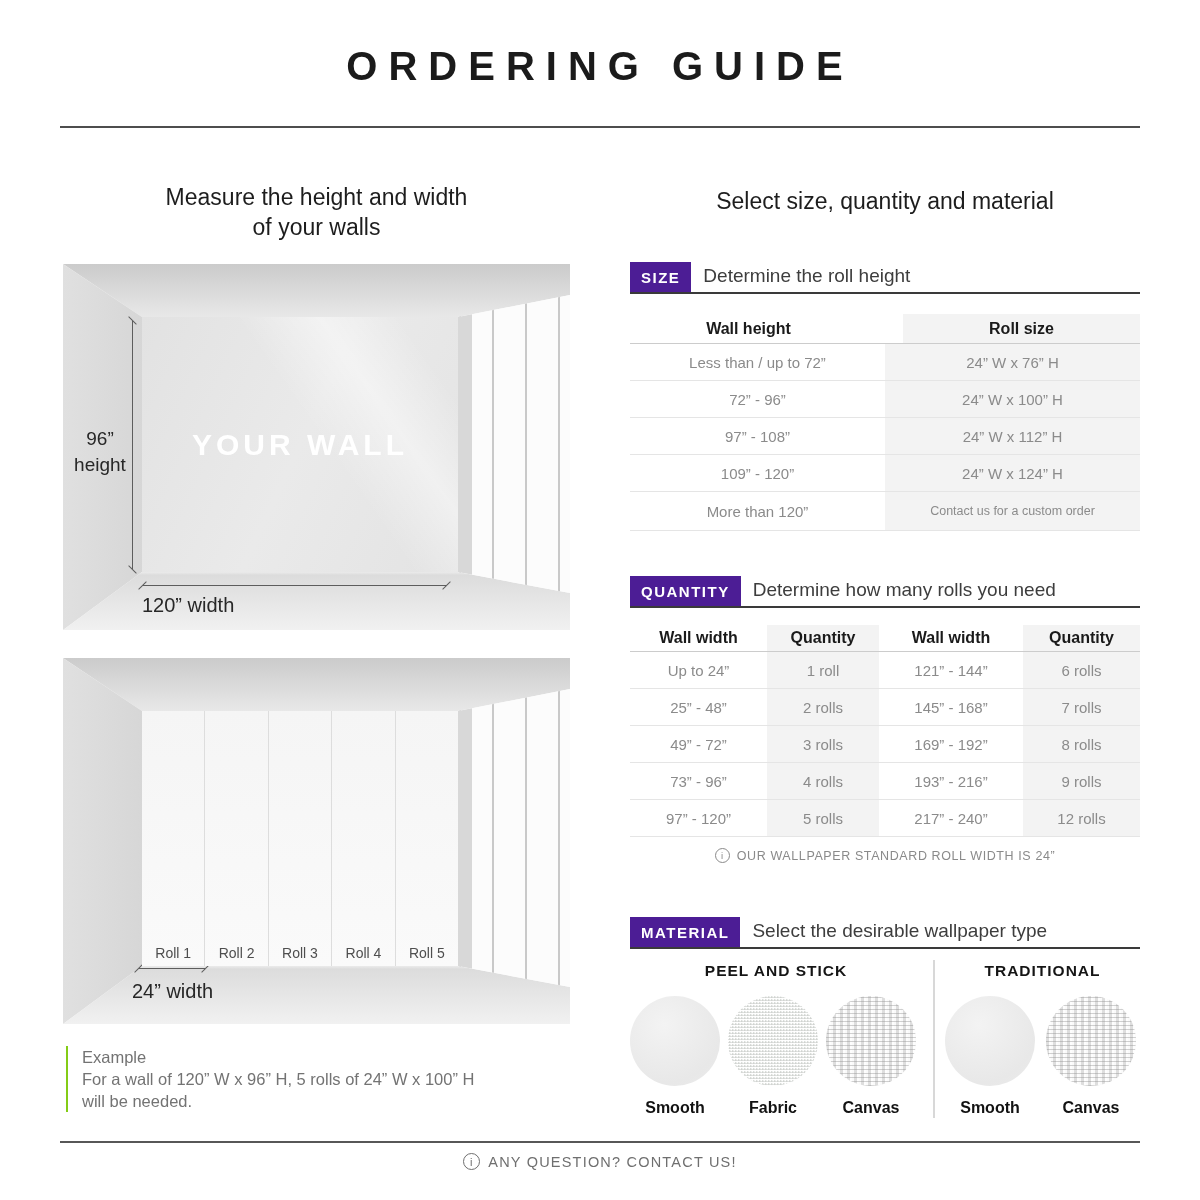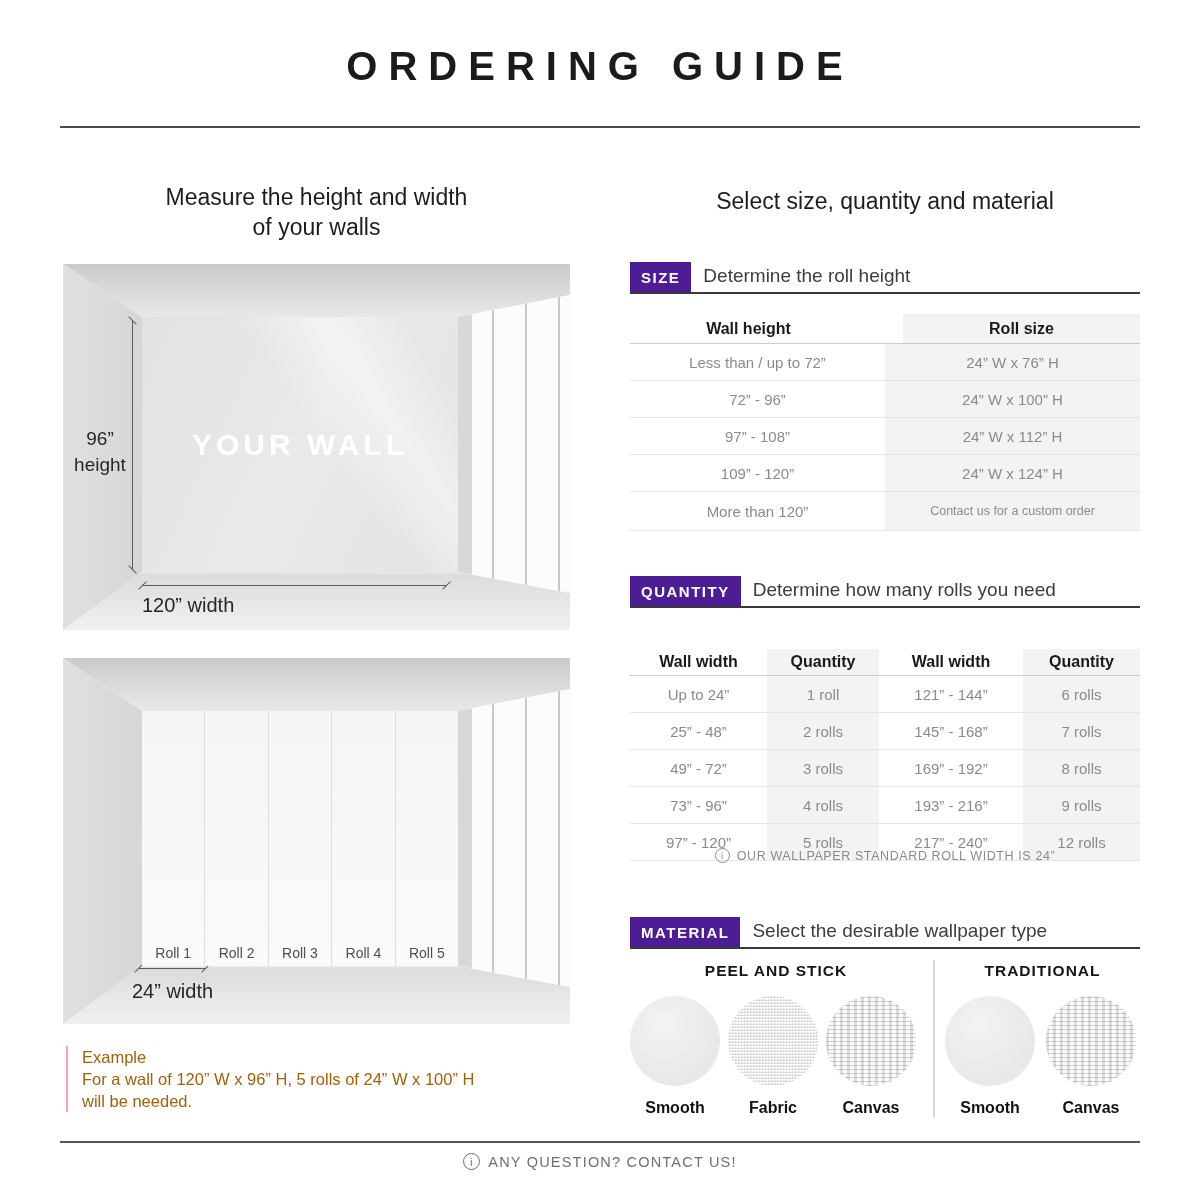--- a/index.html
+++ b/index.html
@@ -59,22 +59,22 @@
 
   
   .rolls{position:absolute;left:79px;top:53px;width:316px;height:255px;display:flex;z-index:2;}
   .roll{flex:1;position:relative;background:linear-gradient(to bottom,#f5f5f5,#fafafa);
         border-right:1px solid #ddd;}
   .roll:last-child{border-right:none;}
   .roll-label{position:absolute;bottom:5px;left:0;width:100%;text-align:center;
         color:#4e4e4e;font-size:14px;}
 
   
-  .example{top:1046px;left:66px;width:470px;border-left:2px solid #fca5a5;padding-left:14px;
-        font-size:16.5px;line-height:22px;color:#a16207;}
+  .example{top:1046px;left:66px;width:470px;border-left:2px solid #84cc16;padding-left:14px;
+        font-size:16.5px;line-height:22px;color:#737373;}
 
   
   .sec-head{left:630px;width:510px;display:flex;align-items:stretch;border-bottom:2px solid #3a3a3a;}
   .badge{background:#4c1d95;color:#fff;font-weight:600;font-size:15px;letter-spacing:1.5px;
         padding:5px 11px;display:flex;align-items:center;}
   .sec-sub{font-size:19px;color:#3d3d3d;padding:3px 0 5px 12px;align-self:center;}
   .size-head{top:262px;} .qty-head{top:576px;} .mat-head{top:917px;}
 
   
   .tbl{left:630px;width:510px;}
@@ -87,21 +87,21 @@
   .size-tbl .c1,.size-tbl .c2{width:255px;height:36px;}
   .size-tbl .t-head .c1,.size-tbl .t-head .c2{height:29px;}
   .size-tbl .t-head{border-bottom:1px solid #cccccc;gap:36px;}
   .size-tbl .t-body .t-row{border-bottom:1px solid #e5e5e5;}
   .size-tbl .t-body .t-row.tall .c1,.size-tbl .t-body .t-row.tall .c2{height:38px;}
   .contact-cell{font-size:12.5px;line-height:15px;text-align:center;}
   .contact-cell span{display:block;width:170px;}
   .qty-tbl .qc1{width:137px;} .qty-tbl .qc2{width:112px;}
   .qty-tbl .qc3{width:144px;} .qty-tbl .qc4{width:117px;}
   .qty-tbl .cell{height:36px;}
-  .qty-tbl .t-head .cell{height:26px;margin-top:24px;}
+  .qty-tbl .t-head .cell{height:26px;}
   .qty-tbl .t-head{border-bottom:1px solid #cccccc;}
   .qty-tbl .t-body .t-row{border-bottom:1px solid #e5e5e5;}
 
   .note{top:848px;left:630px;width:510px;display:flex;align-items:center;justify-content:center;
         gap:7px;color:#8a8a8a;font-size:12.5px;letter-spacing:.6px;}
   .info-circle{display:inline-flex;width:13px;height:13px;border:1px solid #8a8a8a;border-radius:50%;
         align-items:center;justify-content:center;font-size:9.5px;flex:0 0 auto;}
   .footer{top:1153px;left:0;width:1200px;display:flex;align-items:center;justify-content:center;
         gap:8px;color:#6f6f6f;font-size:14.5px;letter-spacing:1.2px;}
   .footer .info-circle{width:15px;height:15px;border-color:#6f6f6f;font-size:11px;}

